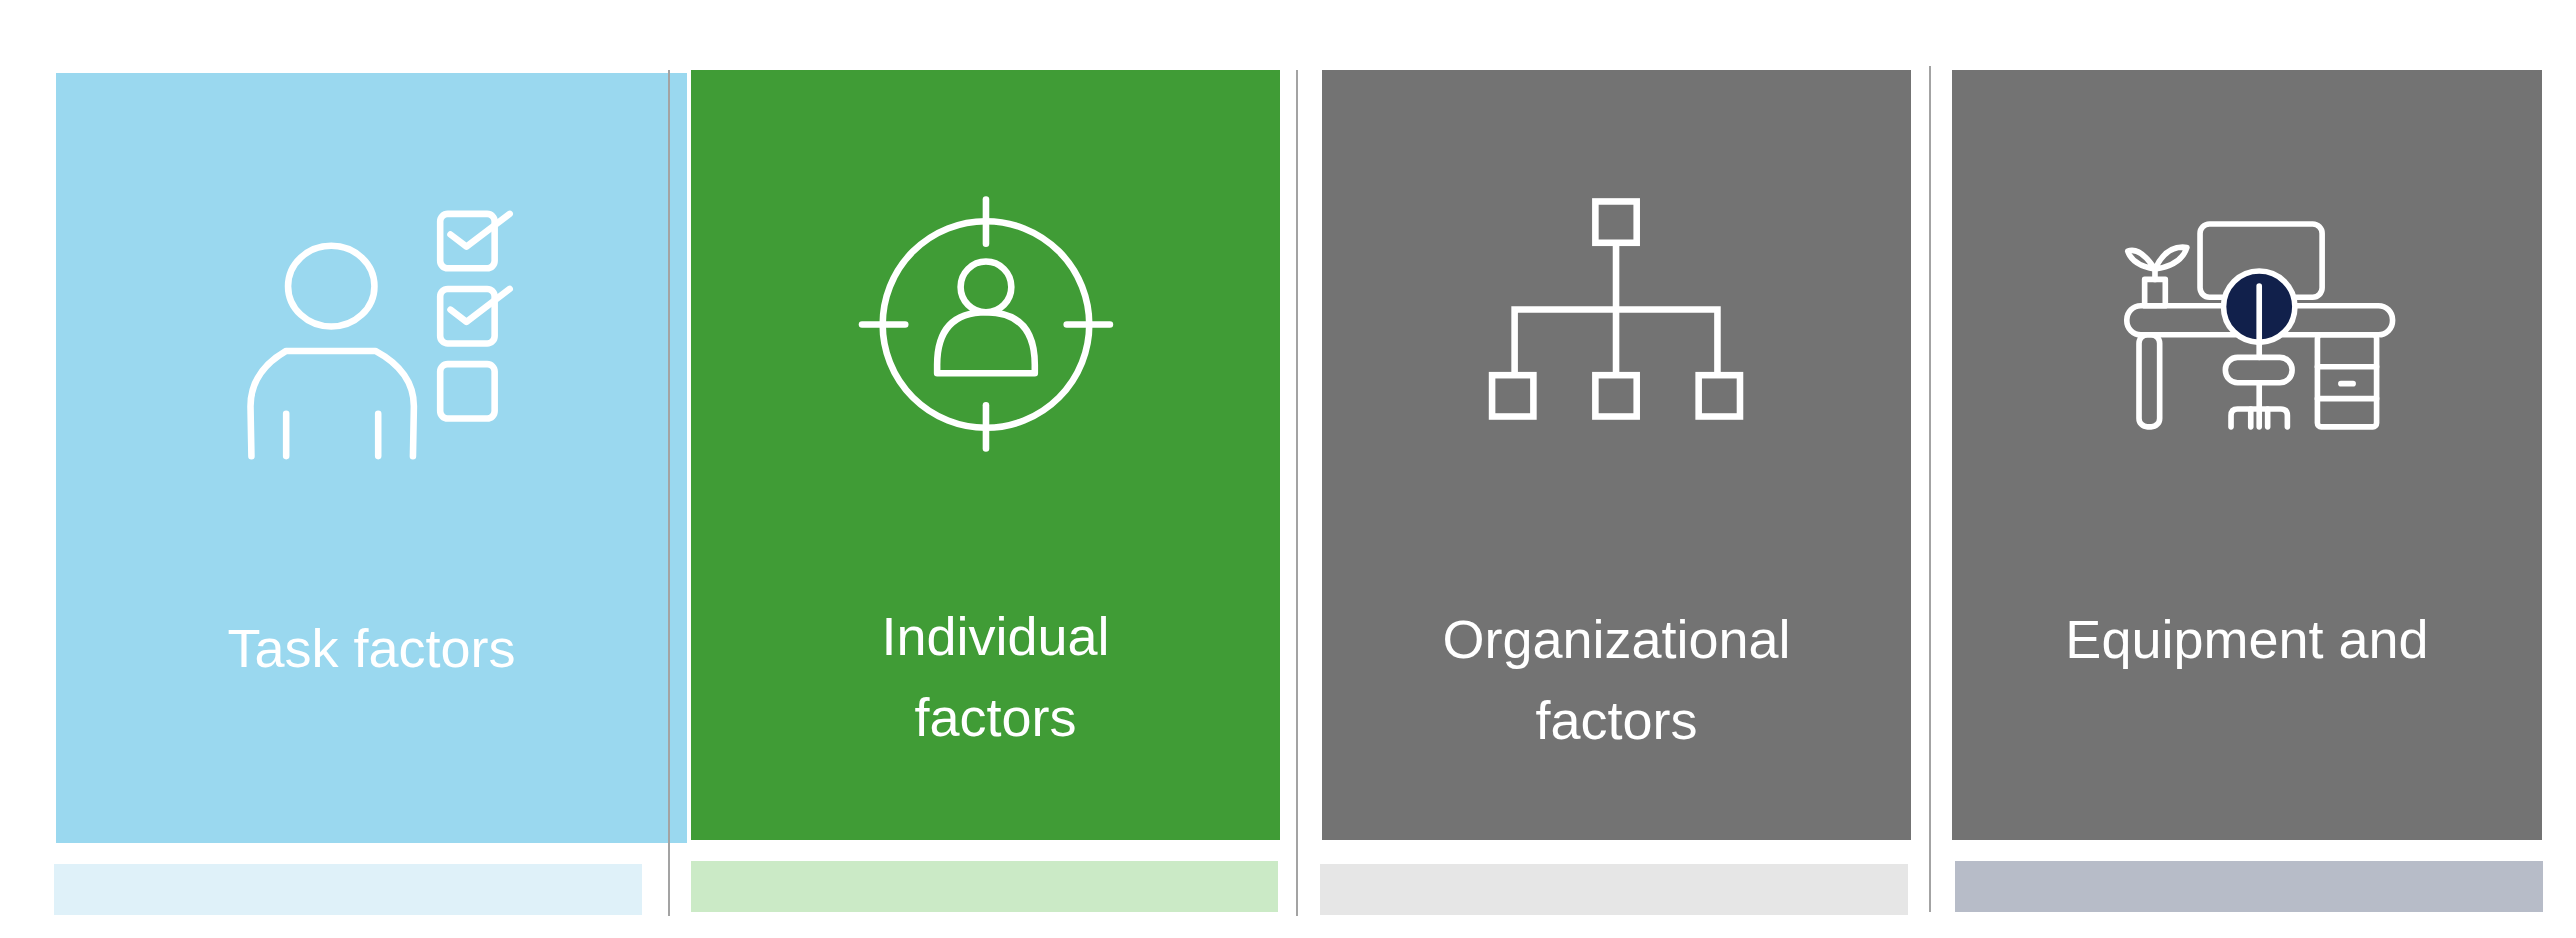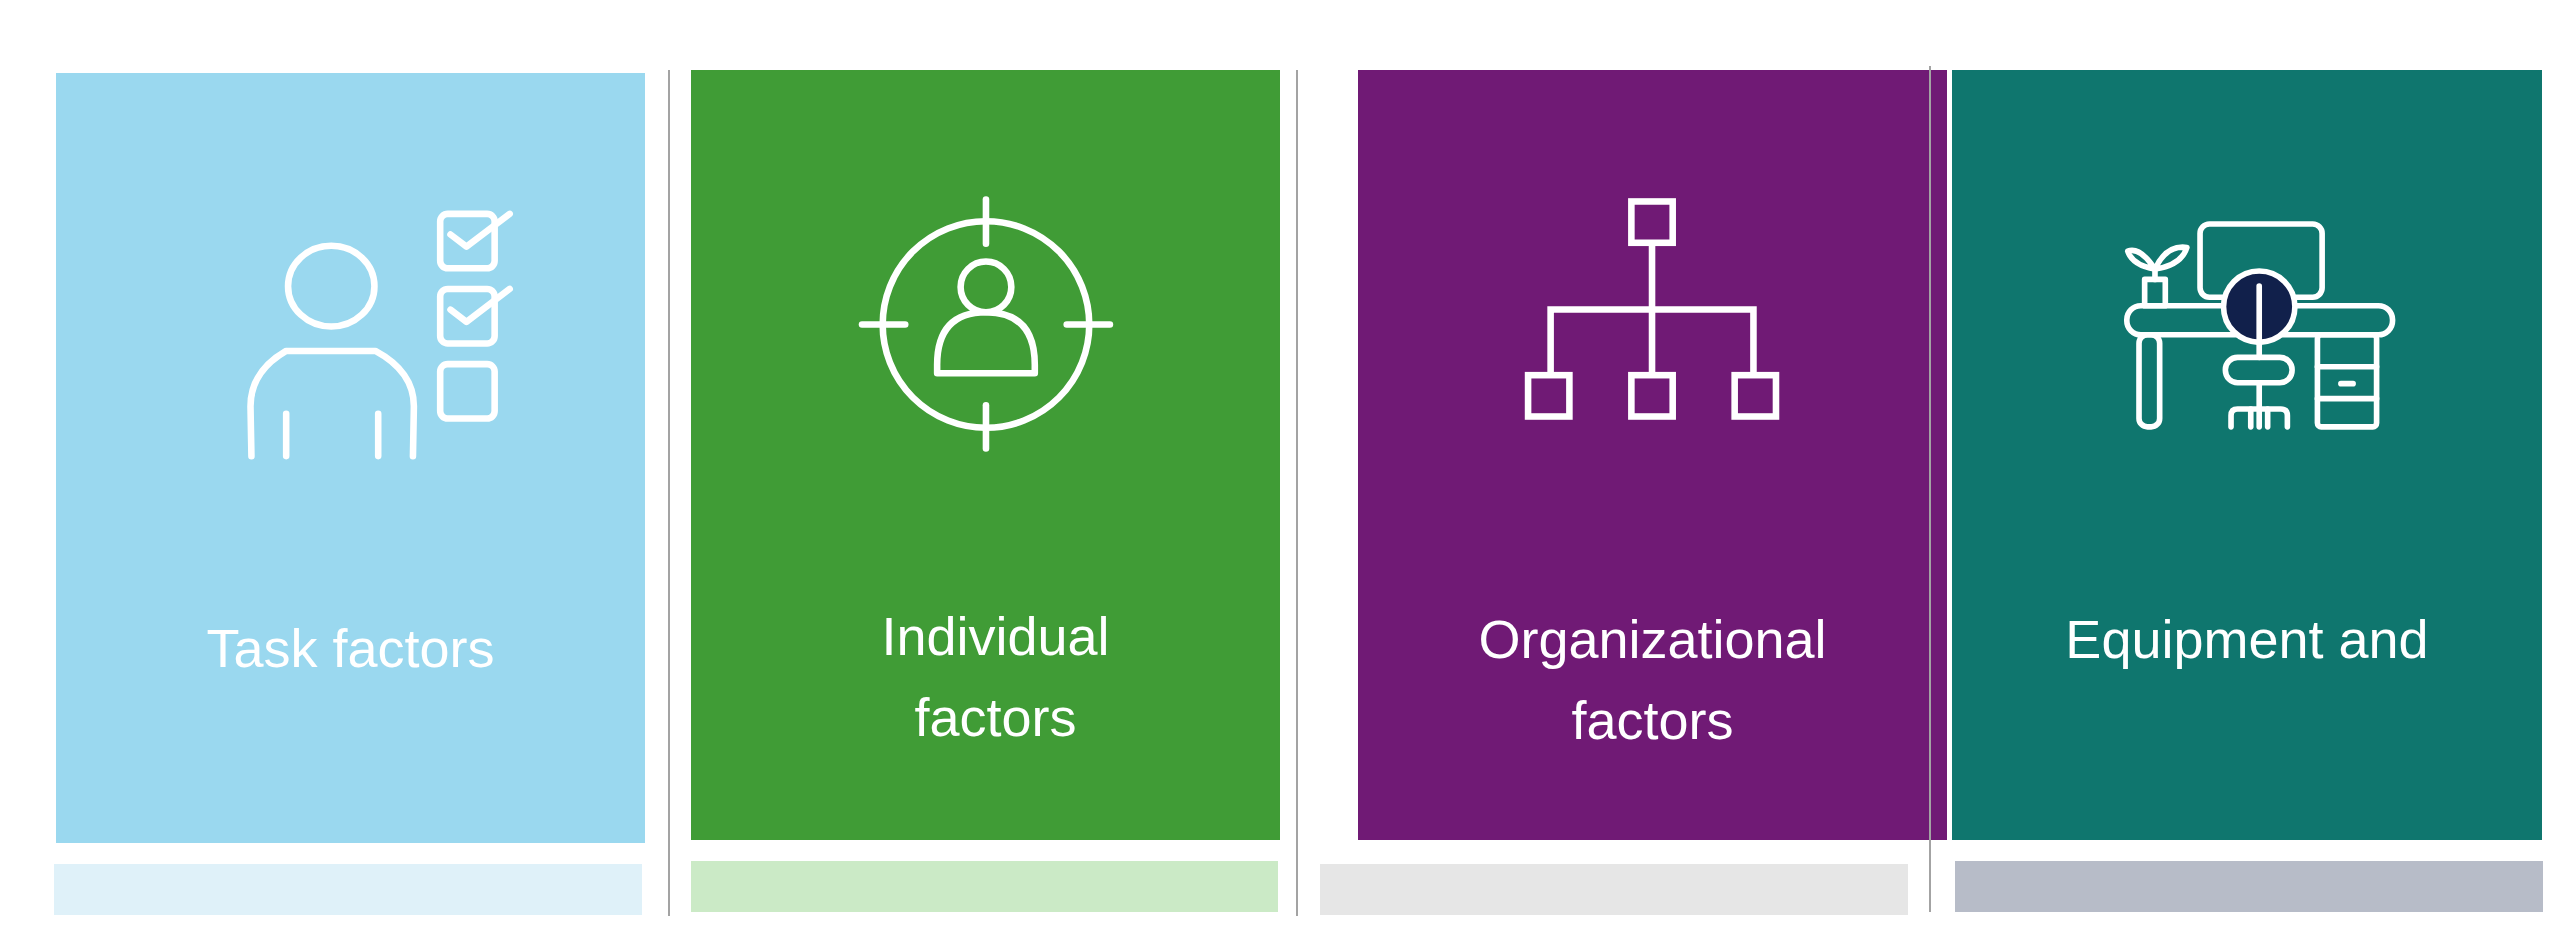--- a/index.html
+++ b/index.html
@@ -21,21 +21,21 @@
     font-family: "Liberation Sans", sans-serif;
   }
   .card .label span { display: block; }
   .bar { position: absolute; height: 51px; }
   .divider { position: absolute; width: 1.9px; background: #a3a3a3; }
   svg { overflow: visible; }
 </style>
 </head>
 <body>
 
-<div class="card" style="left:56px; width:589px; top:73px; height:770px; background:#9ad8ef;">
+<div class="card" style="left:56px; width:589px; top:73px; height:770px; background:#9ad8ef;padding-left:42px;">
   <svg class="icon" width="589" height="770" viewBox="0 0 627 820">
     <g fill="none" stroke="#ffffff" stroke-width="7" stroke-linecap="round" stroke-linejoin="round">
 
       <ellipse cx="293" cy="227" rx="46" ry="43"></ellipse>
 
       <path d="M208 408 L207 355 Q207 318 245 296 L340 296 Q381 318 381 355 L380 408"></path>
       <line x1="245" y1="363" x2="245" y2="408"></line>
       <line x1="343" y1="363" x2="343" y2="408"></line>
 
       <rect x="409" y="150" width="58" height="58" rx="8"></rect>
@@ -67,41 +67,41 @@
   </svg>
   <div class="label" style="top:526px;padding-left:20px;">
     <span>Individual</span>
     <span>factors</span>
   </div>
 </div>
 <div class="bar" style="left:691px; width:587px; top:861px; background:#cbeac6;"></div>
 
 <div class="divider" style="left:1296px; top:70px; height:846px;"></div>
 
-<div class="card" style="left:1322px; width:589px; height:770px; background:#701a75;margin-left:36px;">
+<div class="card" style="left:1322px; width:589px; height:770px; background:#737373;">
   <svg class="icon" width="589" height="770" viewBox="0 0 627 820">
     <g fill="none" stroke="#ffffff" stroke-width="7" stroke-linejoin="miter">
       <rect x="291" y="140" width="44" height="44"></rect>
       <line x1="313" y1="184" x2="313" y2="322"></line>
       <polyline points="205,322 205,255 421,255 421,322"></polyline>
       <rect x="181" y="325" width="44" height="44"></rect>
       <rect x="291" y="325" width="44" height="44"></rect>
       <rect x="401" y="325" width="44" height="44"></rect>
     </g>
   </svg>
   <div class="label" style="top:529px;">
     <span>Organizational</span>
     <span>factors</span>
   </div>
 </div>
 <div class="bar" style="left:1320px; width:588px; top:864px; background:#e6e6e6;"></div>
 
 <div class="divider" style="left:1929px; top:66px; height:846px;"></div>
 
-<div class="card" style="left:1952px; width:590px; height:770px; background:#0f766e;">
+<div class="card" style="left:1952px; width:590px; height:770px; background:#737373;">
   <svg class="icon" width="590" height="770" viewBox="0 0 628 820">
     <g fill="none" stroke="#ffffff" stroke-width="6" stroke-linecap="round" stroke-linejoin="round">
 
       <rect x="264" y="164" width="130" height="78" rx="10"></rect>
 
       <rect x="186" y="251" width="283" height="31" rx="15"></rect>
 
       <rect x="199" y="282" width="22" height="98" rx="9"></rect>
 
       <rect x="389" y="282" width="63" height="98" rx="4"></rect>

